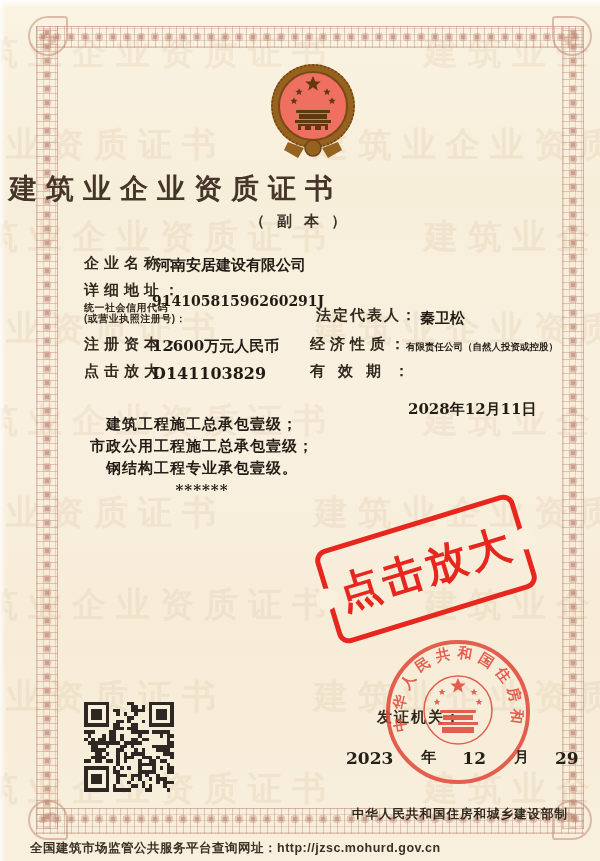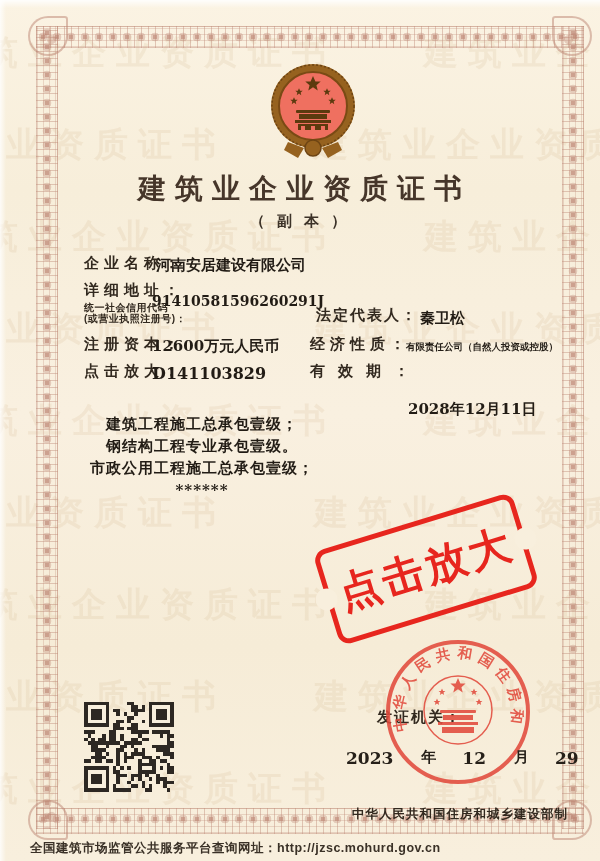--- a/index.html
+++ b/index.html
@@ -40,21 +40,21 @@
   .band-left{left:36px;} .band-right{right:16px;}
   .corner{position:absolute;width:36px;height:36px;border:2px solid rgba(187,131,113,.5);
           border-radius:60% 10% 60% 60%;background:radial-gradient(circle at 60% 60%, rgba(187,131,113,.35) 0 4px, transparent 5px);}
   .c-tl{left:28px;top:16px;} .c-tr{right:8px;top:16px;transform:scaleX(-1);}
   .c-bl{left:28px;top:800px;transform:scaleY(-1);} .c-br{right:8px;top:800px;transform:scale(-1,-1);}
 
   
   .emblem{position:absolute;left:268px;top:62px;width:90px;height:100px;}
 
   
-  .title{position:absolute;left:0;right:0;top:170px;text-align:center;font-size:28px;font-weight:bold;
+  .title{position:absolute;left:0;right:0;top:170px;font-size:28px;font-weight:bold;
          letter-spacing:9px;color:#46362a;text-indent:9px;font-family:Liberation Mono, monospace;}
   .subtitle{position:absolute;left:0;right:0;top:212px;text-align:center;font-size:15px;font-weight:bold;
             letter-spacing:4px;color:#3c3228;}
 
   
   .lbl{position:absolute;font-weight:bold;color:#32291f;font-size:15px;letter-spacing:5px;white-space:nowrap;}
   .lbl-tight{letter-spacing:2px;}
   .lbl-wide{letter-spacing:13px;}
   .val{position:absolute;font-family:"DejaVu Serif",serif;font-weight:bold;color:#221c15;font-size:15px;white-space:nowrap;}
   .val-sm{font-size:9.5px;text-align:right;}
@@ -164,22 +164,22 @@
 
   <div class="lbl" style="left:84px;top:362px;">点击放大：</div>
   <div class="val" style="left:152px;top:364px;font-size:16px;">D141103829</div>
 
   <div class="lbl lbl-wide" style="left:310px;top:362px;">有效期：</div>
   <div class="val" style="left:408px;top:384px;margin-top:16px;">2028年12月11日</div>
 
 
   <div class="quals">
     <div>建筑工程施工总承包壹级；</div>
+    <div>市政公用工程施工总承包壹级；</div>
     <div>钢结构工程专业承包壹级。</div>
-    <div>市政公用工程施工总承包壹级；</div>
     <div>******</div>
   </div>
 
   <div class="stamp">
     <div class="notch notch-l"></div>
     <div class="notch notch-r"></div>
     <div class="stamp-text">点击放大</div>
   </div>
 
   <div class="issuer-label">发证机关：</div>

